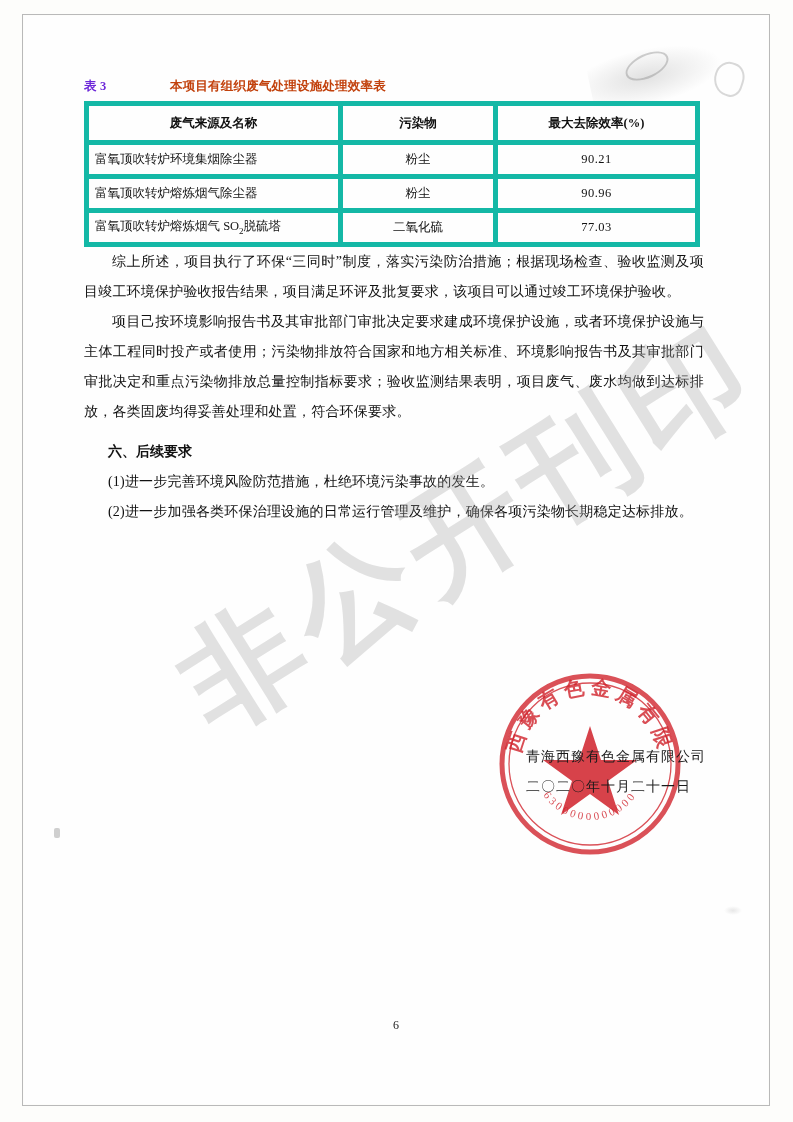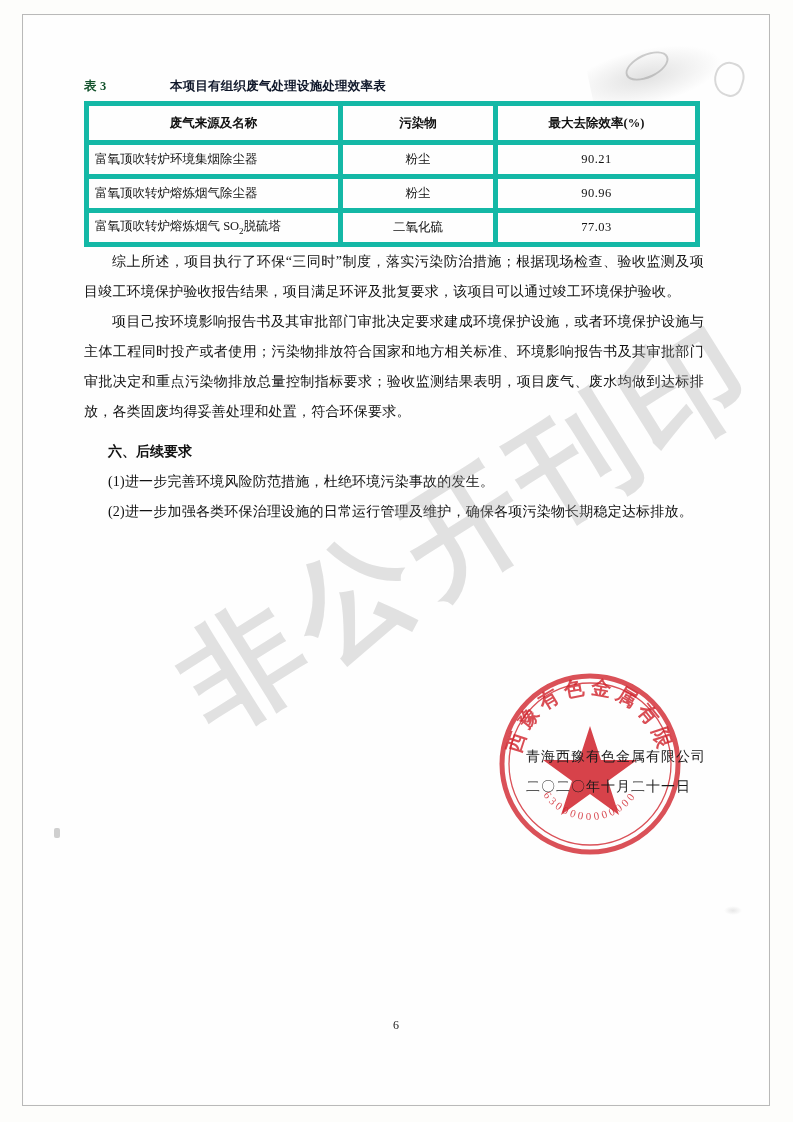--- a/index.html
+++ b/index.html
@@ -49,22 +49,22 @@
 
   
   .tbl-caption {
     display: flex;
     align-items: baseline;
     font-weight: bold;
     font-size: 12.5px;
     margin-bottom: 6px;
     letter-spacing: 0.2px;
   }
-  .tbl-caption .lbl { width: 86px; color: #14532d; }
-  .tbl-caption .ttl { color: #0f172a; }
+  .tbl-caption .lbl { width: 86px; color: #6d28d9; }
+  .tbl-caption .ttl { color: #c2410c; }
 
   
   table.eff {
     border-collapse: collapse;
     width: 616px;
     font-size: 12.5px;
     color: #111;
   }
   table.eff td, table.eff th {
     border: 5px solid #14b8a6;

